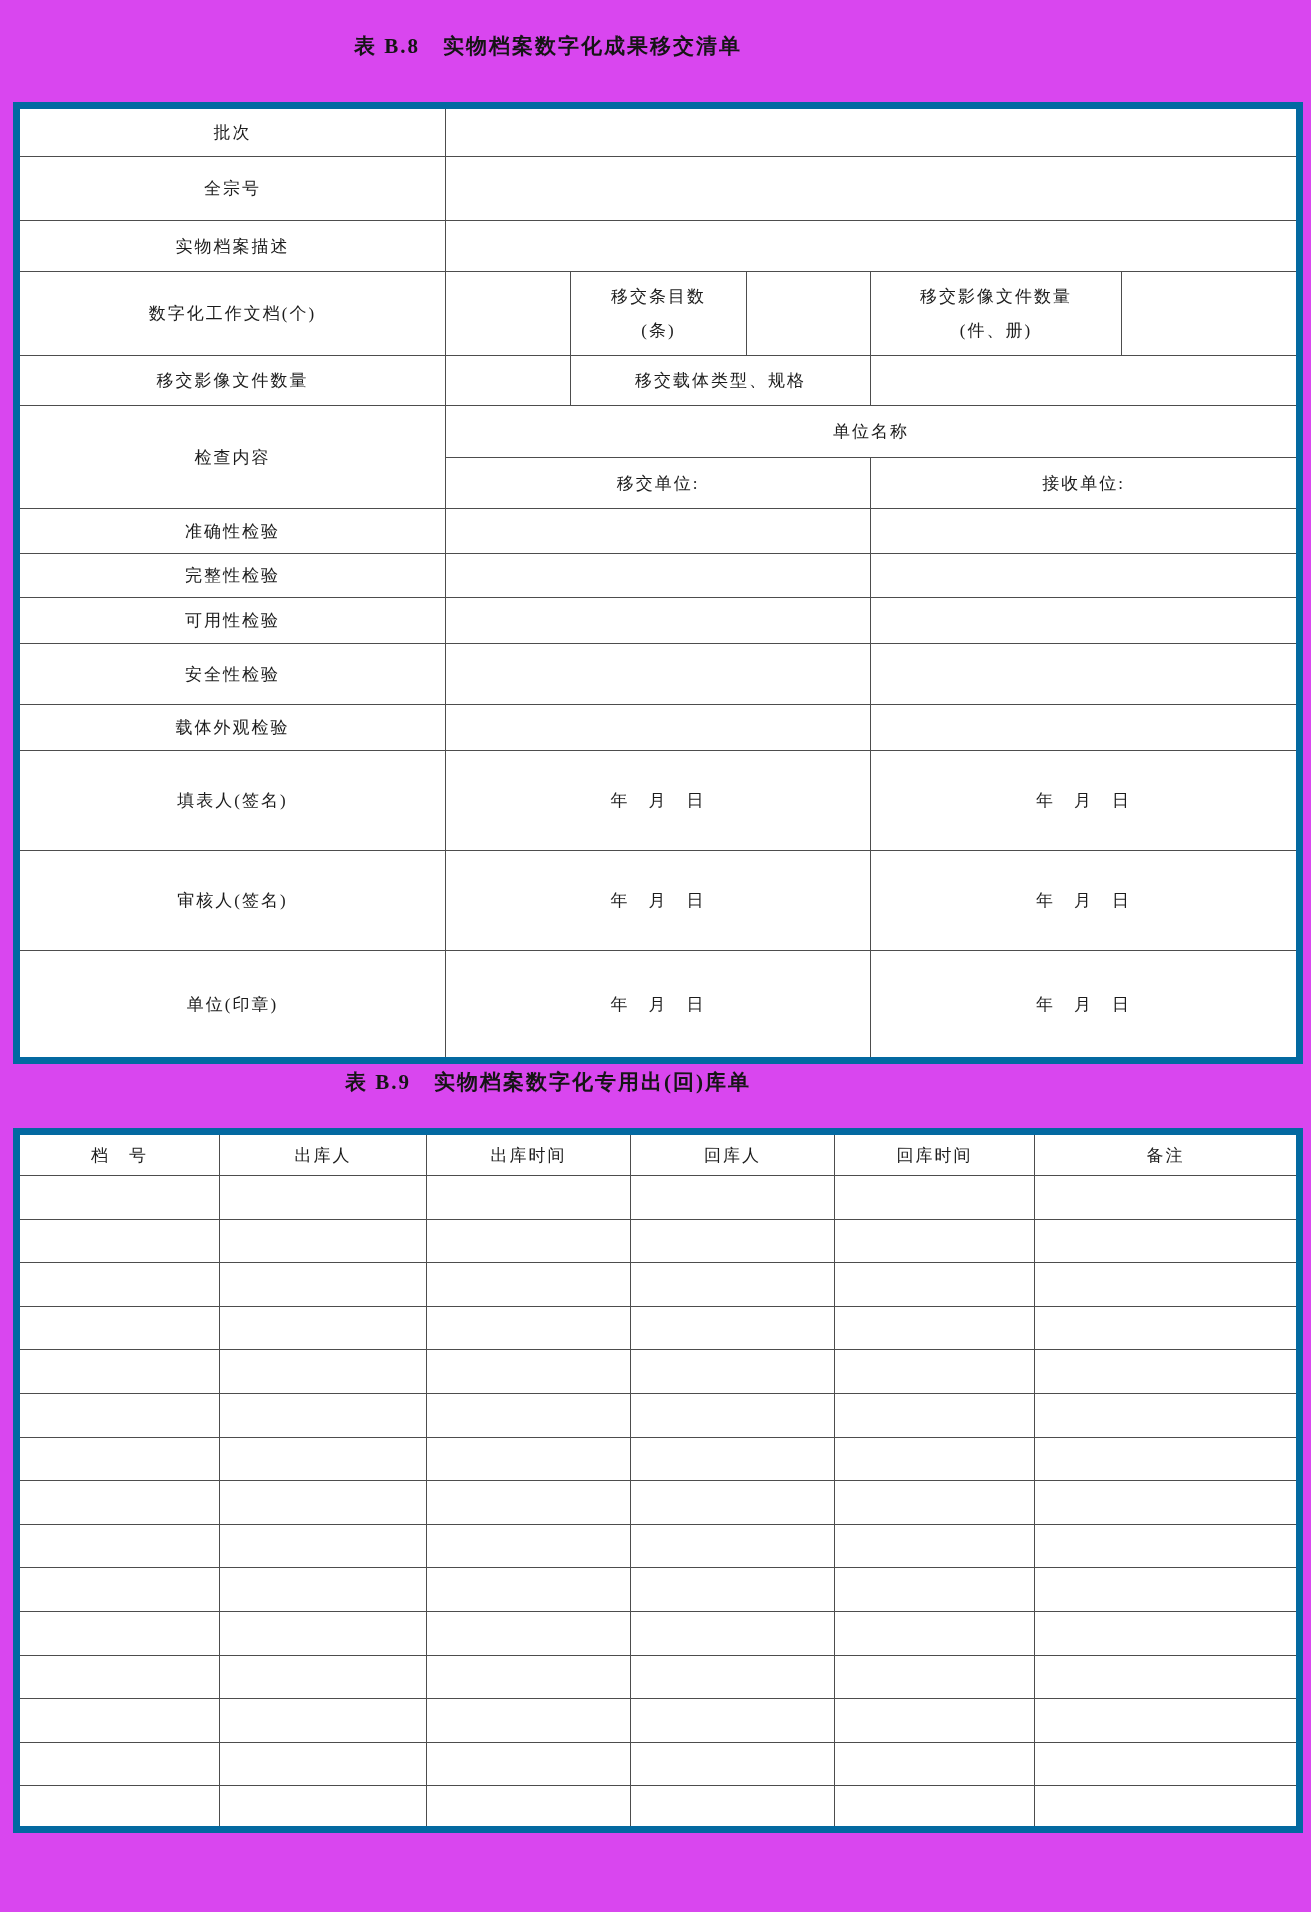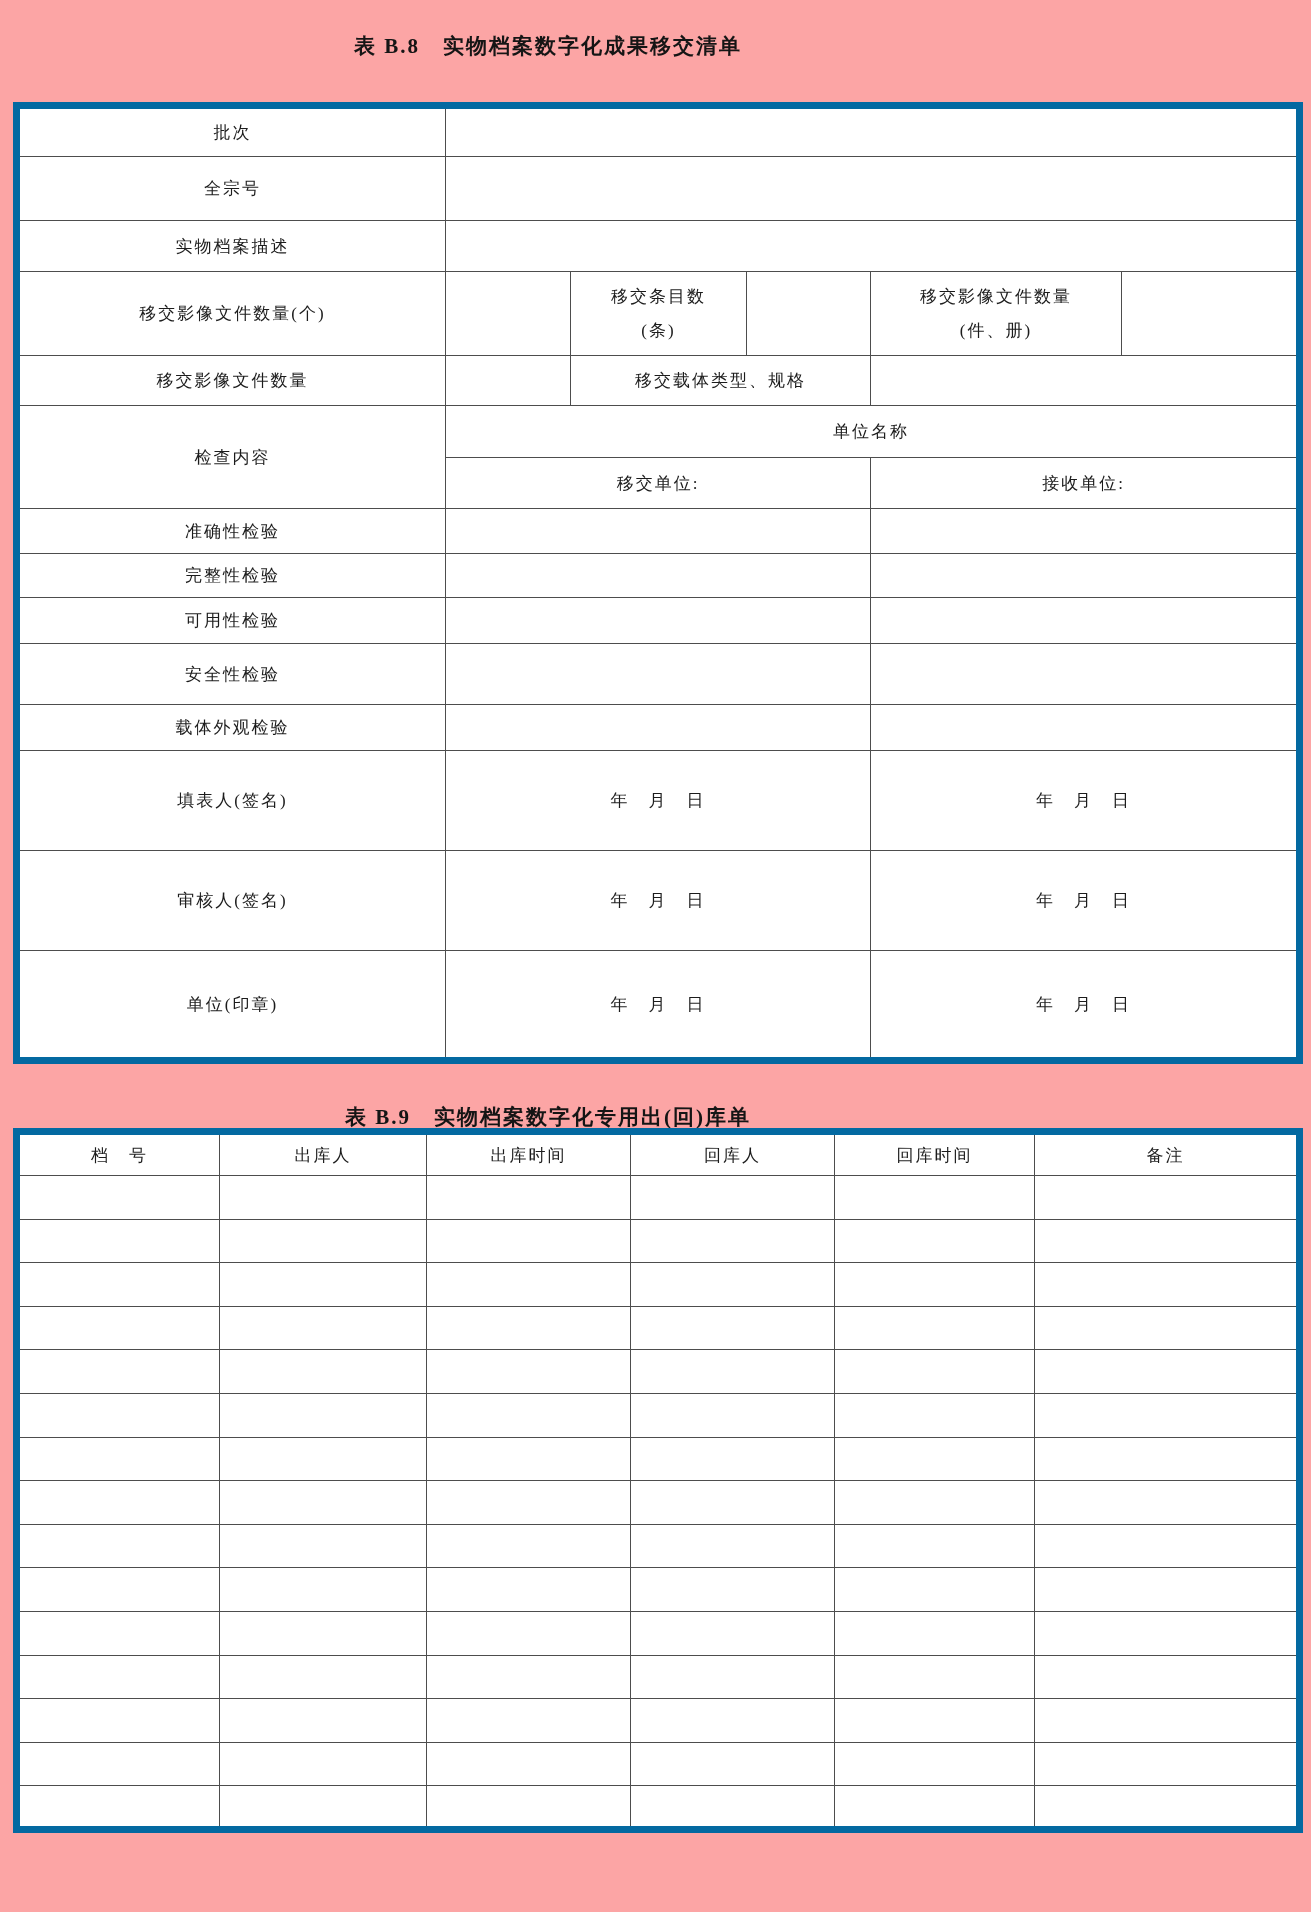--- a/index.html
+++ b/index.html
@@ -6,36 +6,36 @@
   html, body { margin: 0; padding: 0; }
   body {
     width: 1311px; height: 1912px;
     background: #ffffff;
     font-family: "Liberation Serif", "DejaVu Serif", serif;
     color: #1c1c1c;
   }
   .page {
     position: relative;
     width: 1311px; height: 1912px;
-    background: #fca5a5;
+    background: #d946ef;
     overflow: hidden;
     font-family: Liberation Serif, serif;
   }
   .tbl-title {
     position: absolute;
     left: 0; width: 1096px;
     text-align: center;
     font-size: 21px;
     font-weight: bold;
     letter-spacing: 2px;
     color: #151515;
     white-space: pre;
   }
   .b8-title { top: 32px; }
-  .b9-title { top: 1068px; margin-top: 35px; }
+  .b9-title { top: 1068px; }
   .batch-line {
     position: absolute;
     left: 14px; top: 1148px;
     font-size: 13px;
     letter-spacing: 2px;
     color: #1c1c1c;
   }
   table.tbl {
     position: absolute;
     border-collapse: collapse;
@@ -84,21 +84,21 @@
     </tr>
     <tr style="height:64px">
       <td>全宗号</td>
       <td colspan="5"></td>
     </tr>
     <tr style="height:51px">
       <td>实物档案描述</td>
       <td colspan="5"></td>
     </tr>
     <tr style="height:84px">
-      <td>移交影像文件数量(个)</td>
+      <td>数字化工作文档(个)</td>
       <td></td>
       <td>
         <div class="twoline">
           <div>移交条目数</div>
           <div>(条)</div>
         </div>
       </td>
       <td></td>
       <td>
         <div class="twoline">

